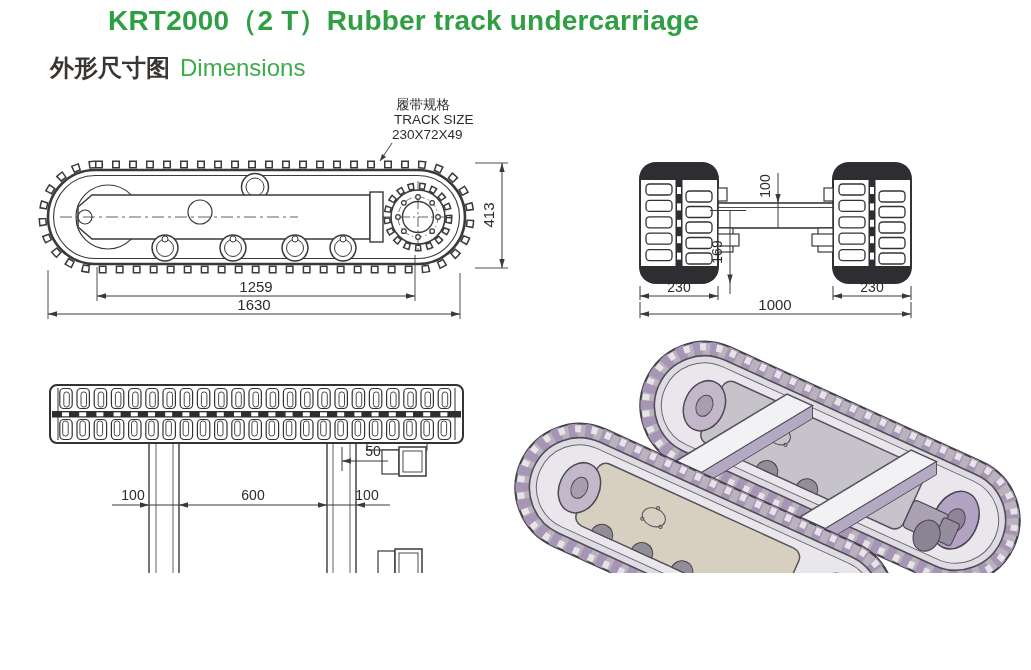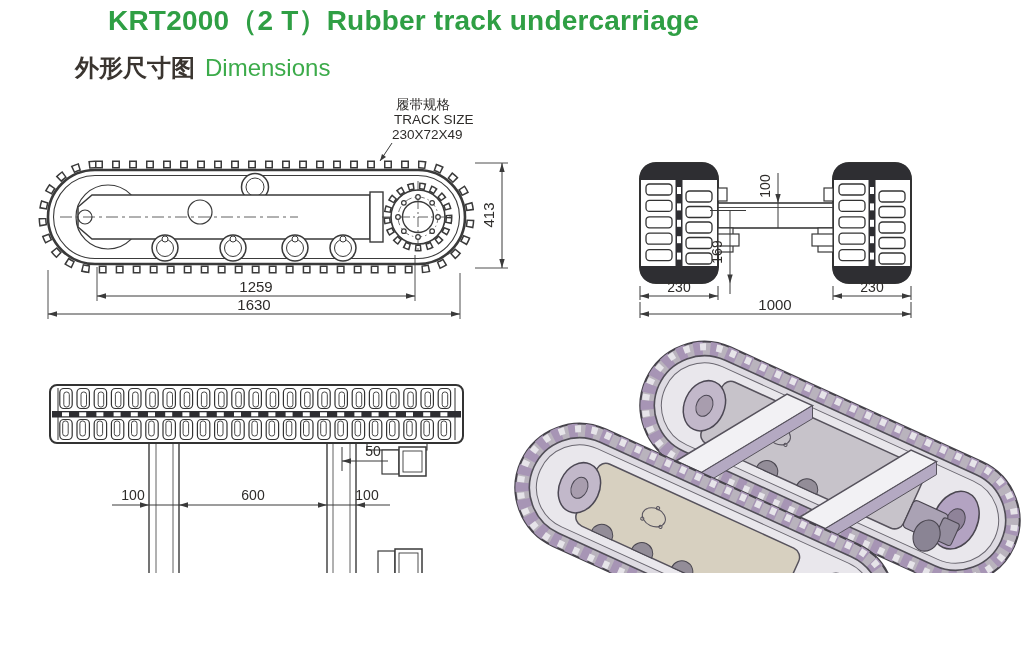--- a/index.html
+++ b/index.html
@@ -1,19 +1,19 @@
 <!DOCTYPE html>
 <html><head>
 <meta charset="utf-8">
 <style>
   html,body{margin:0;padding:0;background:#ffffff;}
   .page{position:relative;width:1031px;height:573px;background:#fff;overflow:hidden;
         font-family:"Liberation Sans","DejaVu Sans",sans-serif;}
   .title{position:absolute;left:108px;top:2px;font-size:28px;font-weight:bold;letter-spacing:0.2px;}
-  .subtitle{position:absolute;left:75px;top:52px;font-size:24px;}
+  .subtitle{position:absolute;left:50px;top:52px;font-size:24px;}
   .subtitle .cn{font-weight:bold;}
   .subtitle .en{font-weight:bold;margin-left:10px;}
   svg{position:absolute;overflow:visible;}
   svg text{font-family:"Liberation Sans","DejaVu Sans",sans-serif;fill:#2e2c2a;}
   .dimtxt{font-size:15px;}
   .dimtxt-s{font-size:14px;}
   .spec{font-size:13.5px;}
 </style>
 </head>
 <body>

